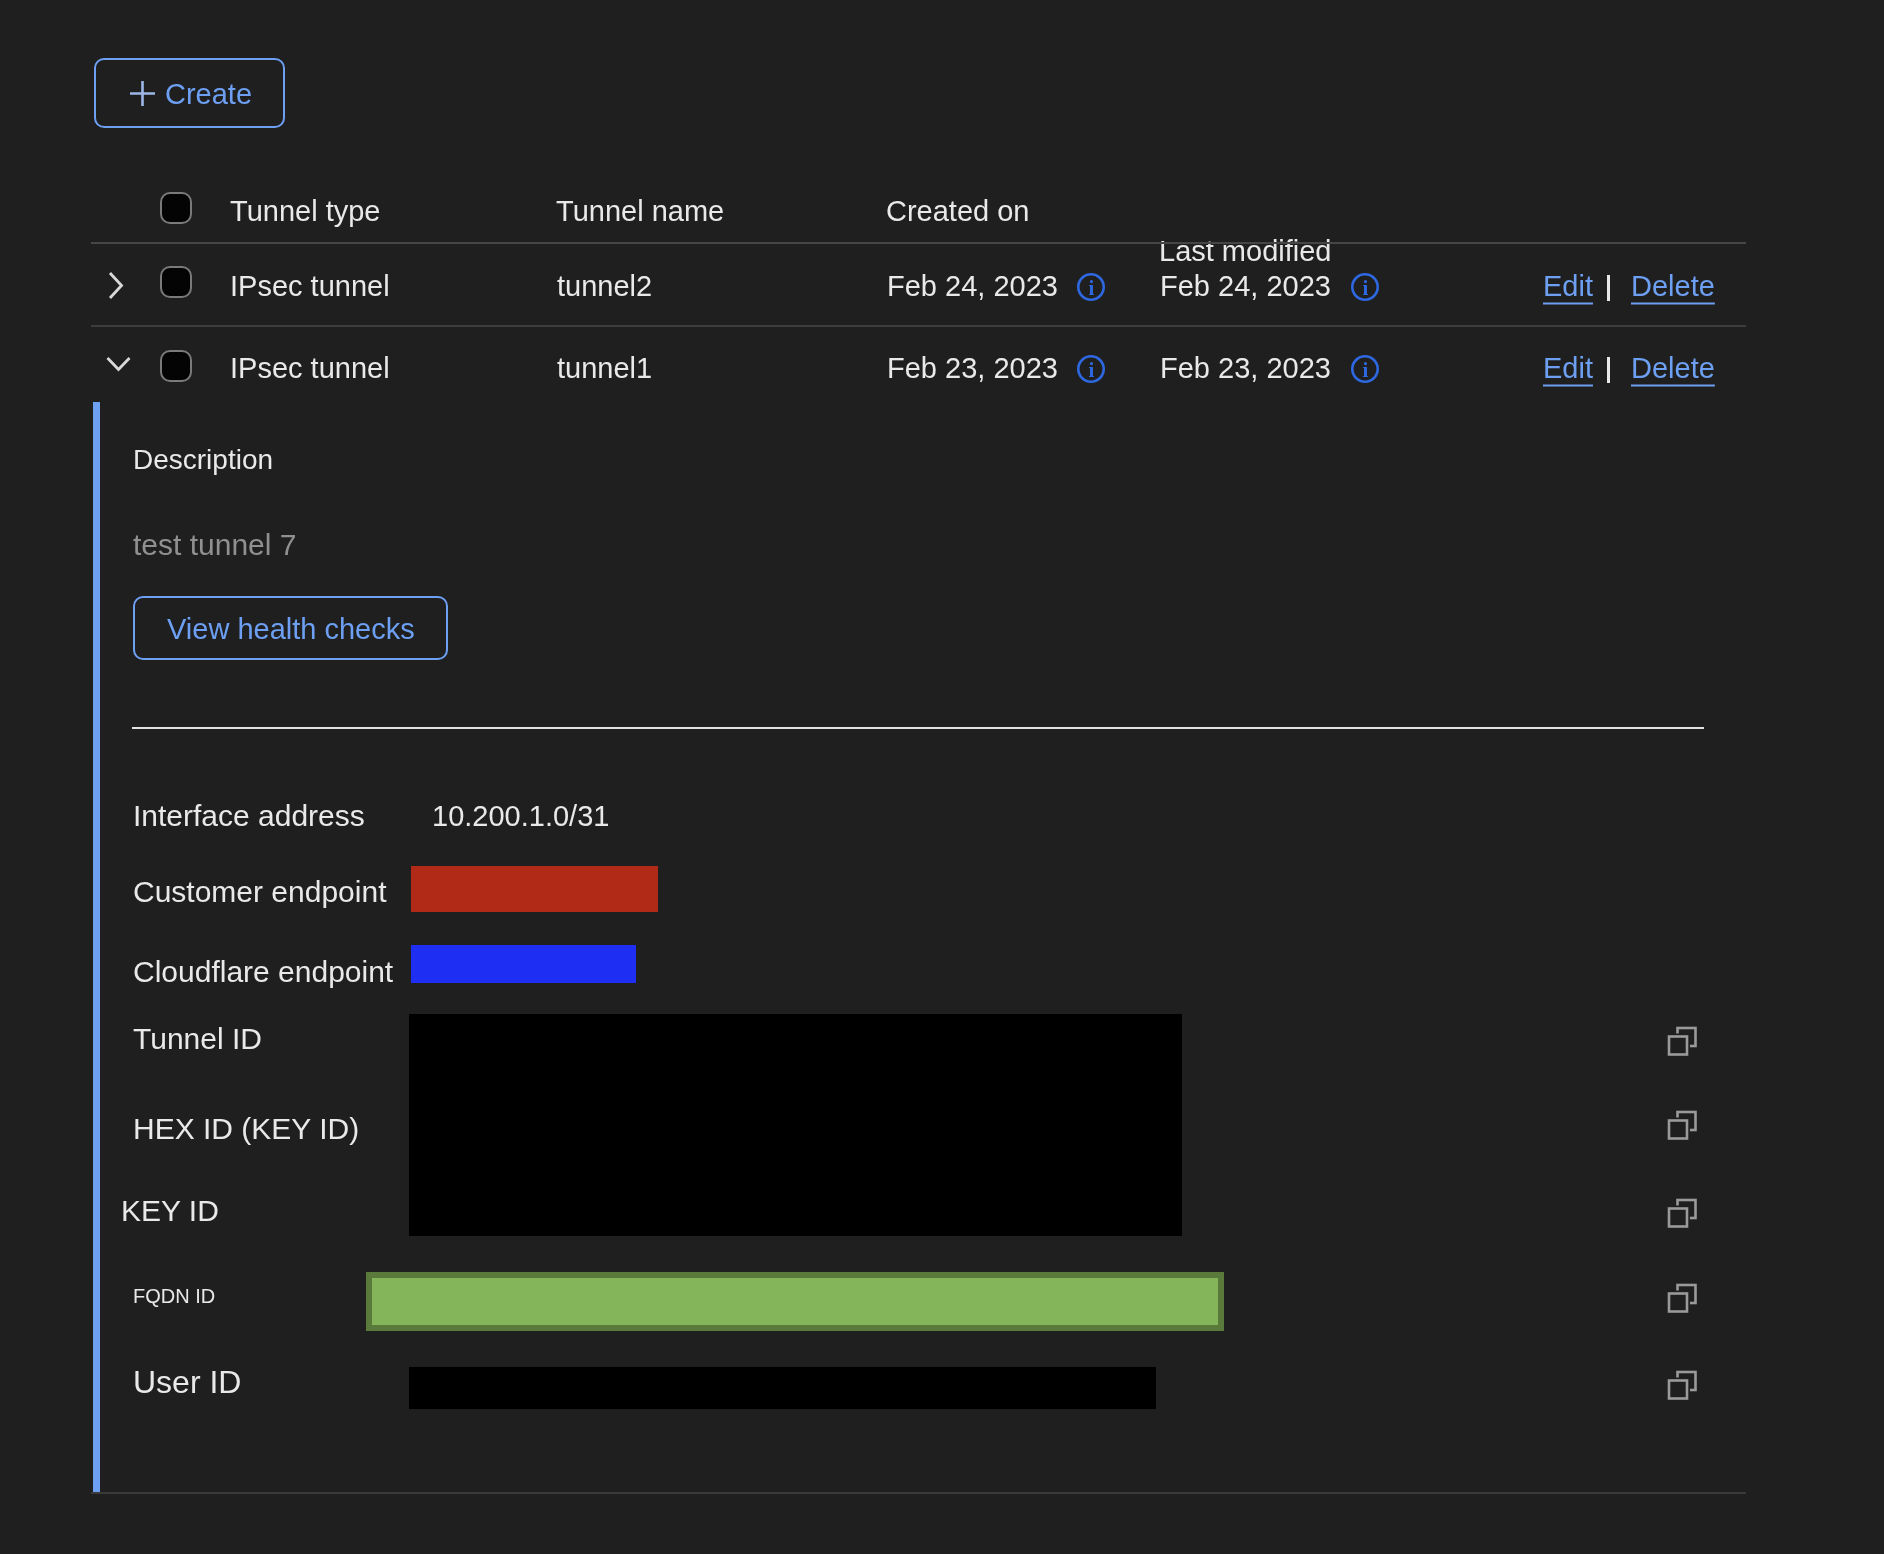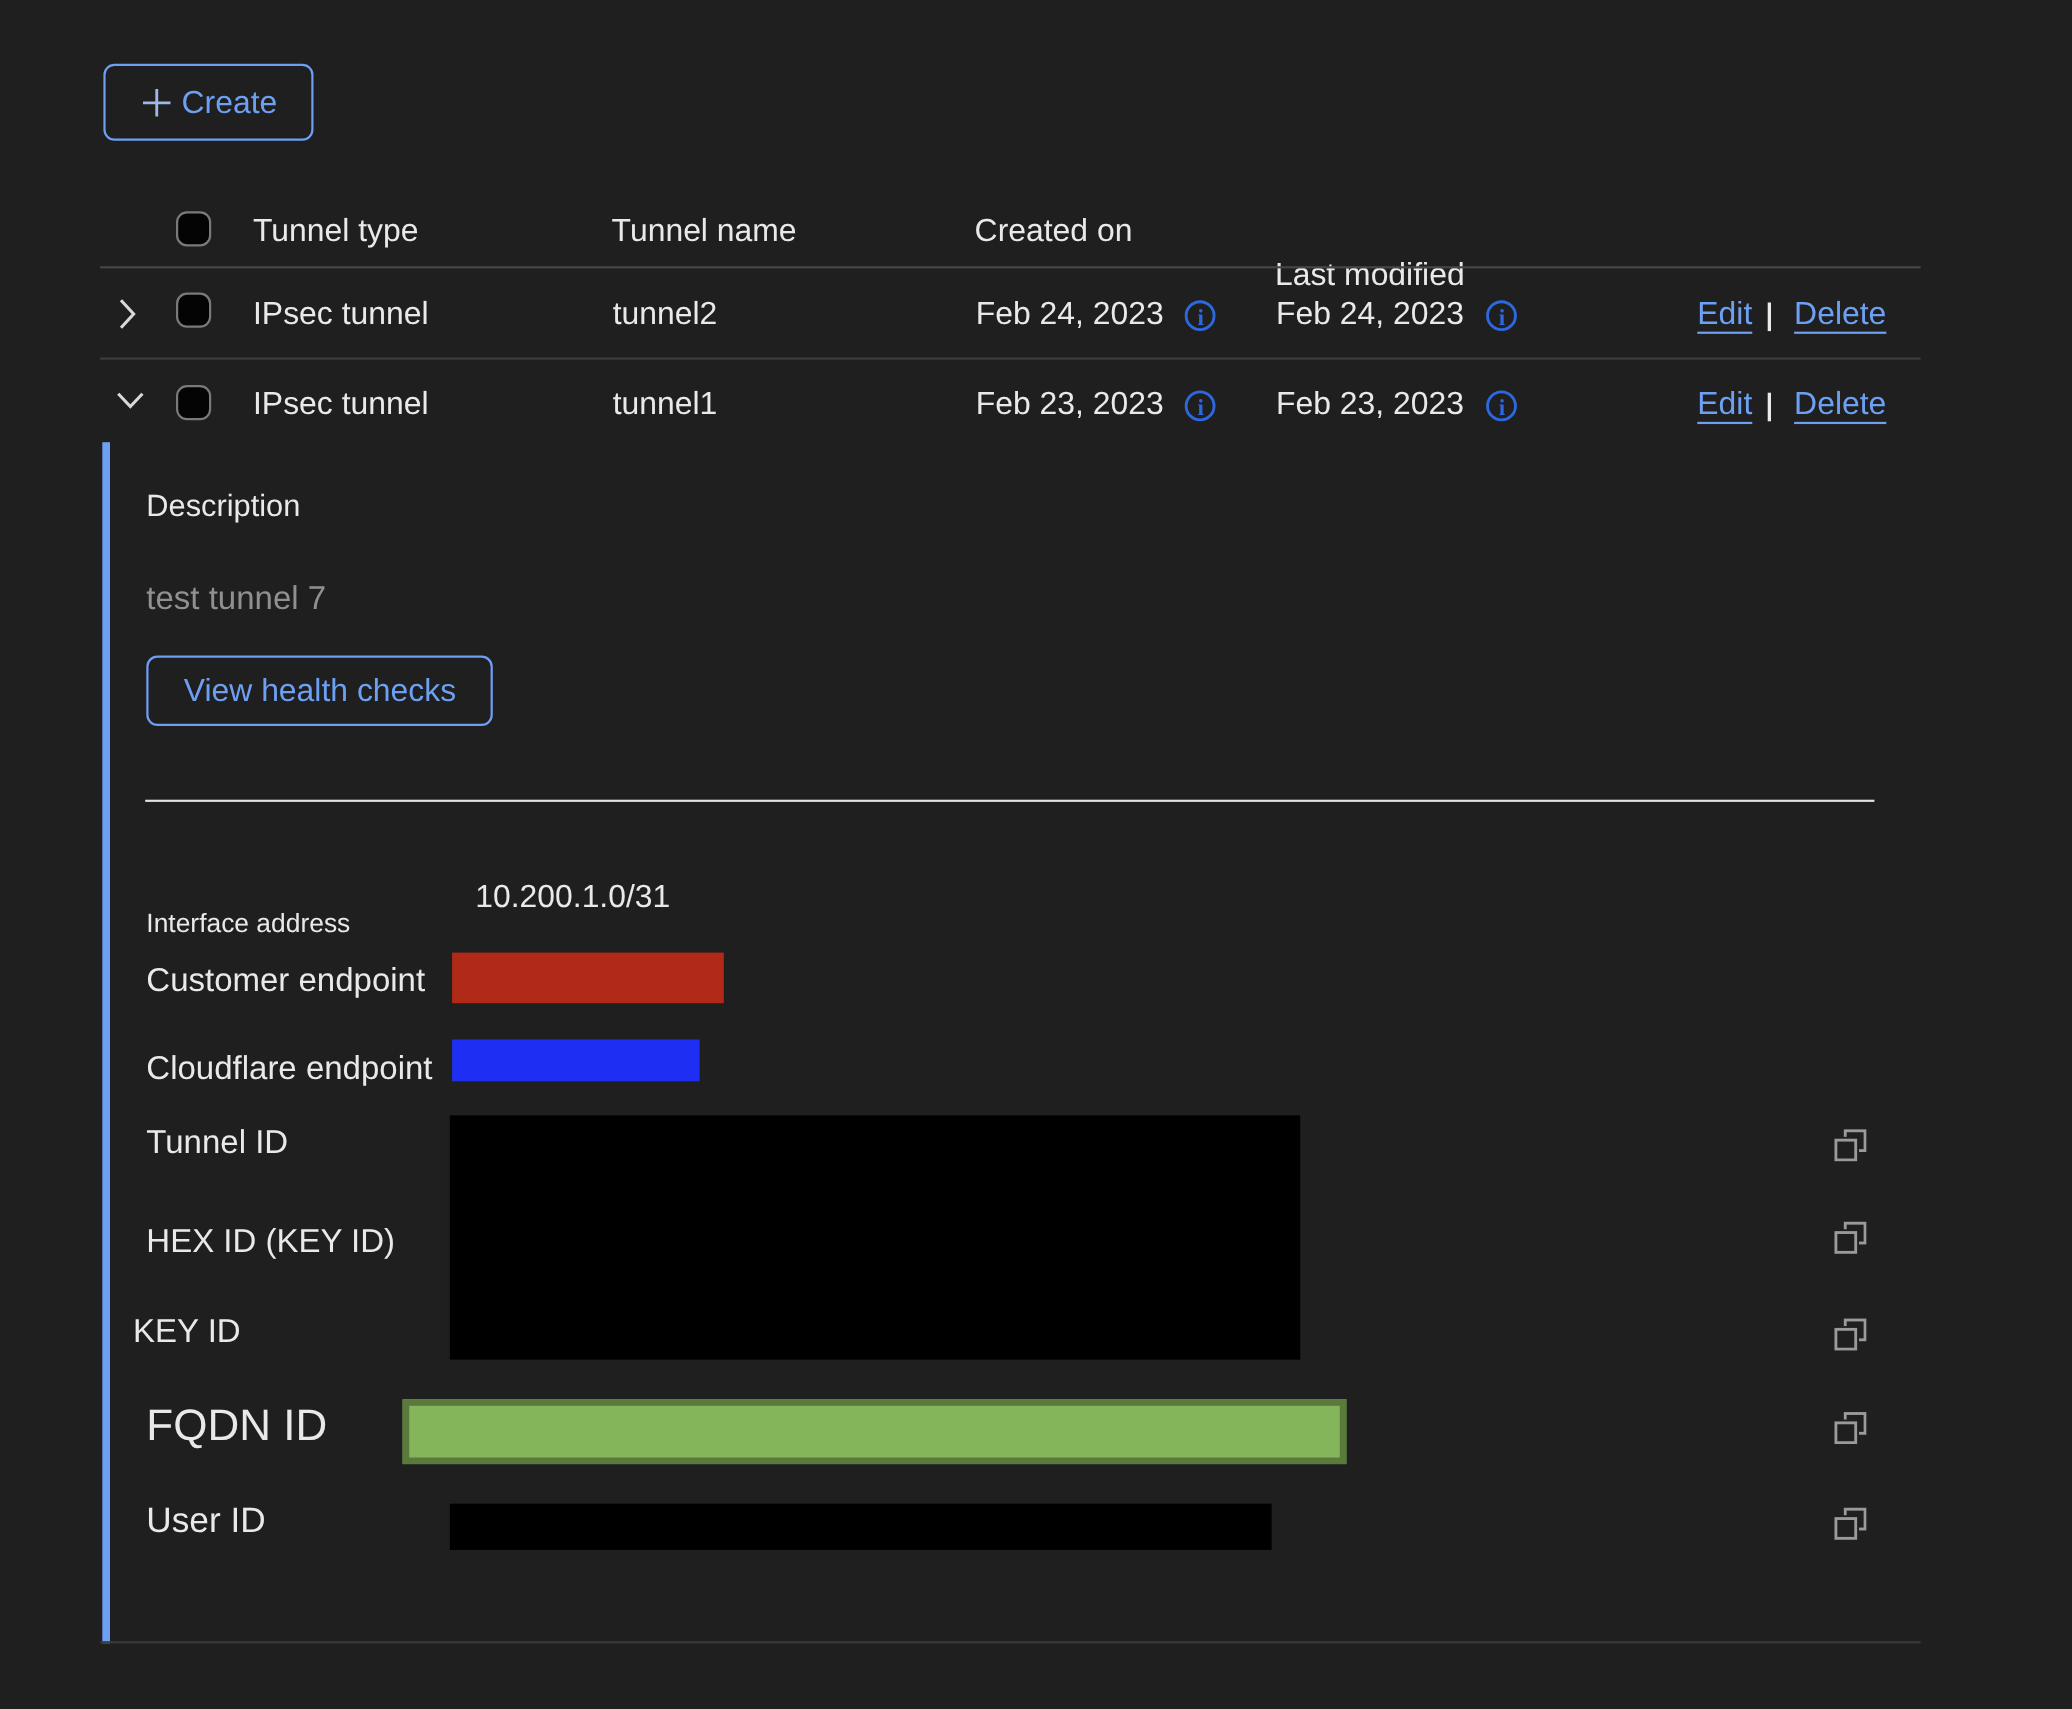--- a/index.html
+++ b/index.html
@@ -77,35 +77,35 @@
 <div class="link" style="left:1631px; top:368px;">Delete</div>
 
 <div class="abs" style="left:93px; top:402px; width:7px; height:1092px; background:#6d9ff2;"></div>
 <div class="lbl" style="left:133px; top:460px; font-size:28px;">Description</div>
 <div class="lbl" style="left:133px; top:545px; color:#909090; font-size:30px;">test tunnel 7</div>
 <div class="abs" style="left:133px; top:596px; width:315px; height:64px;
   border:2.5px solid #6d9ff2; border-radius:10px;"></div>
 <div class="lbl blue" style="left:167px; top:629px;">View health checks</div>
 <div class="abs" style="left:132px; top:727px; width:1572px; height:2px; background:#e2e2e2;"></div>
 
-<div class="lbl" style="left:133px; top:816px; font-size:24px;margin-top:24px;">Interface address</div>
+<div class="lbl" style="left:133px; top:816px; font-size:30px;">Interface address</div>
 <div class="lbl" style="left:432px; top:816px;">10.200.1.0/31</div>
 
 <div class="lbl" style="left:133px; top:892px; font-size:30px;">Customer endpoint</div>
 <div class="abs" style="left:411px; top:866px; width:247px; height:46px; background:#b12a17;"></div>
 
 <div class="lbl" style="left:133px; top:972px; font-size:30px;">Cloudflare endpoint</div>
 <div class="abs" style="left:411px; top:945px; width:225px; height:38px; background:#1e2ef2;"></div>
 
 <div class="lbl" style="left:133px; top:1039px; font-size:30px;">Tunnel ID</div>
 <div class="abs" style="left:409px; top:1014px; width:773px; height:222px; background:#000;"></div>
 <div class="lbl" style="left:133px; top:1129px; font-size:30px;">HEX ID (KEY ID)</div>
 <div class="lbl" style="left:121px; top:1211px; font-size:30px;">KEY ID</div>
 
-<div class="lbl" style="left:133px; top:1296px; font-size:40px;">FQDN ID</div>
+<div class="lbl" style="left:133px; top:1296px; font-size:20px;">FQDN ID</div>
 <div class="abs" style="left:366px; top:1272px; width:858px; height:59px;
   background:#84b55a; border:6px solid #5a7a3c;"></div>
 
 <div class="lbl" style="left:133px; top:1382px; font-size:32px;">User ID</div>
 <div class="abs" style="left:409px; top:1367px; width:747px; height:42px; background:#000;"></div>
 
 <svg class="copyicon" style="left:1667px; top:1026px;" viewBox="0 0 30 30">
   <rect x="10.5" y="2" width="18" height="18" stroke="#9a9a9a" stroke-width="2.6" fill="none"></rect>
   <rect x="-1" y="7.5" width="24" height="24" fill="#1f1f1f"></rect>
   <rect x="2" y="10.5" width="18" height="18" stroke="#9a9a9a" stroke-width="2.6" fill="none"></rect>

